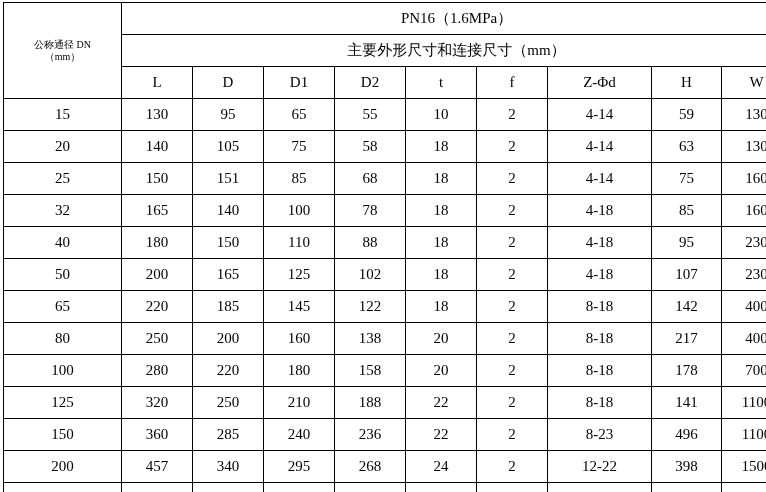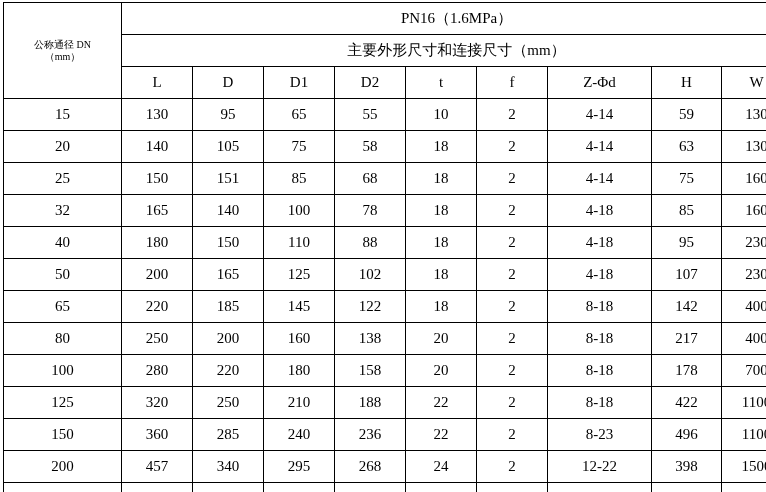--- a/index.html
+++ b/index.html
@@ -209,21 +209,21 @@
       </tr>
       <tr>
         <td>125</td>
         <td>320</td>
         <td>250</td>
         <td>210</td>
         <td>188</td>
         <td>22</td>
         <td>2</td>
         <td>8-18</td>
-        <td>422</td>
+        <td>141</td>
         <td>1100</td>
       </tr>
       <tr>
         <td>150</td>
         <td>360</td>
         <td>285</td>
         <td>240</td>
         <td>236</td>
         <td>22</td>
         <td>2</td>

